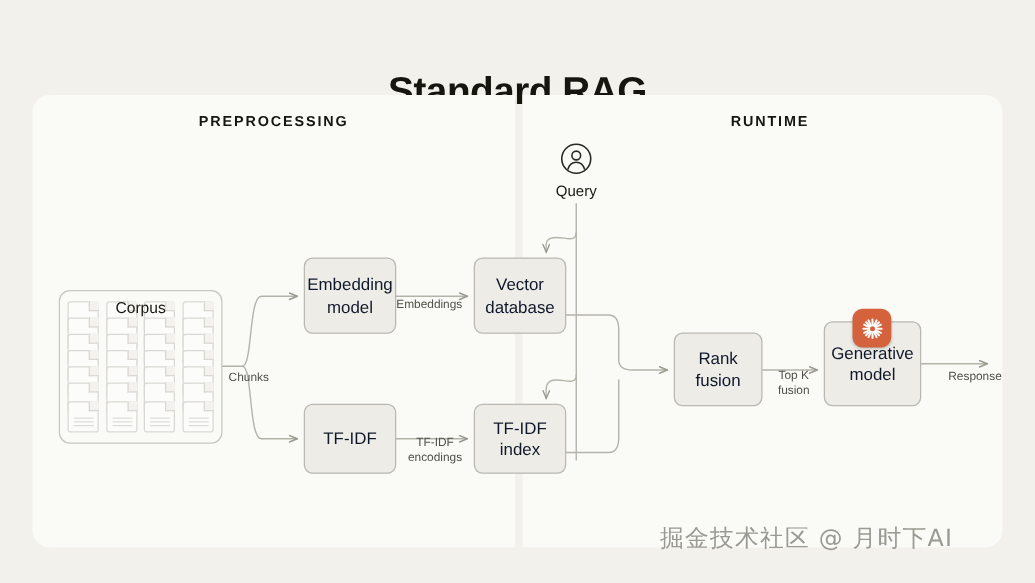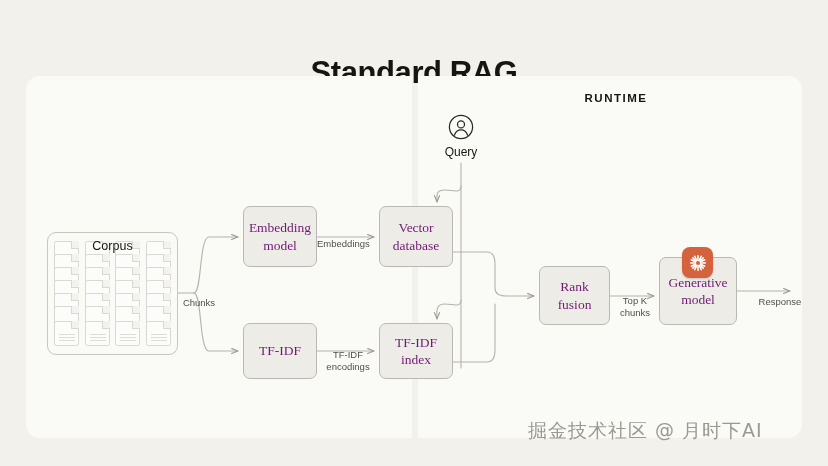--- a/index.html
+++ b/index.html
@@ -77,23 +77,22 @@
     position: absolute;
     background: #edece7;
     border: 1px solid #b9b8b1;
     border-radius: 7px;
     display: flex;
     align-items: center;
     justify-content: center;
     text-align: center;
     font-size: 13.5px;
     line-height: 1.28;
-    color: #701a75;
+    color: #0f172a;
     box-sizing: border-box;
-    font-family: Liberation Serif, serif;
   }
   #n-embedding { left: 243px; top: 206px; width: 74px; height: 61px; }
   #n-vector    { left: 379px; top: 206px; width: 74px; height: 61px; }
   #n-tfidf     { left: 243px; top: 323px; width: 74px; height: 56px; }
   #n-tfidfidx  { left: 379px; top: 323px; width: 74px; height: 56px; }
   #n-rank      { left: 539px; top: 266px; width: 71px; height: 59px; }
   #n-gen       { left: 659px; top: 257px; width: 78px; height: 68px; }
 
   
   #corpus-box {
@@ -213,20 +212,21 @@
 </head>
 <body>
 
 <div id="stage">
 
   <div class="title">Standard RAG</div>
 
   <div class="panel" id="panel-pre"></div>
   <div class="panel" id="panel-run"></div>
 
+  <div class="panel-head" id="head-pre">PREPROCESSING</div>
   <div class="panel-head" id="head-run">RUNTIME</div>
 
   <svg id="wires" viewBox="0 0 828 466">
     <defs>
       <marker id="ah" markerWidth="9" markerHeight="9" refX="7.4" refY="3.2" orient="auto" markerUnits="userSpaceOnUse">
         <path d="M1,0.6 L7.2,3.2 L1,5.8" fill="none" stroke="#9a998f" stroke-width="1.1" stroke-linecap="round" stroke-linejoin="round"></path>
       </marker>
     </defs>
     <g fill="none" stroke="#b4b3aa" stroke-width="1.1" stroke-linecap="round">
 
@@ -356,17 +356,17 @@
       </g>
       <circle cx="12" cy="12" r="2.4" fill="#d4633d"></circle>
     </svg>
   </div>
 
   <div class="elabel" id="lb-chunks">Chunks</div>
   <div class="elabel" id="lb-emb">Embeddings</div>
   <div class="elabel" id="lb-tfenc">TF-IDF
 encodings</div>
   <div class="elabel" id="lb-topk">Top K
-chunks</div>
+fusion</div>
   <div class="elabel" id="lb-response">Response</div>
 
   <div id="watermark">掘金技术社区 @ 月时下AI</div>
 </div>
 
 </body></html>

